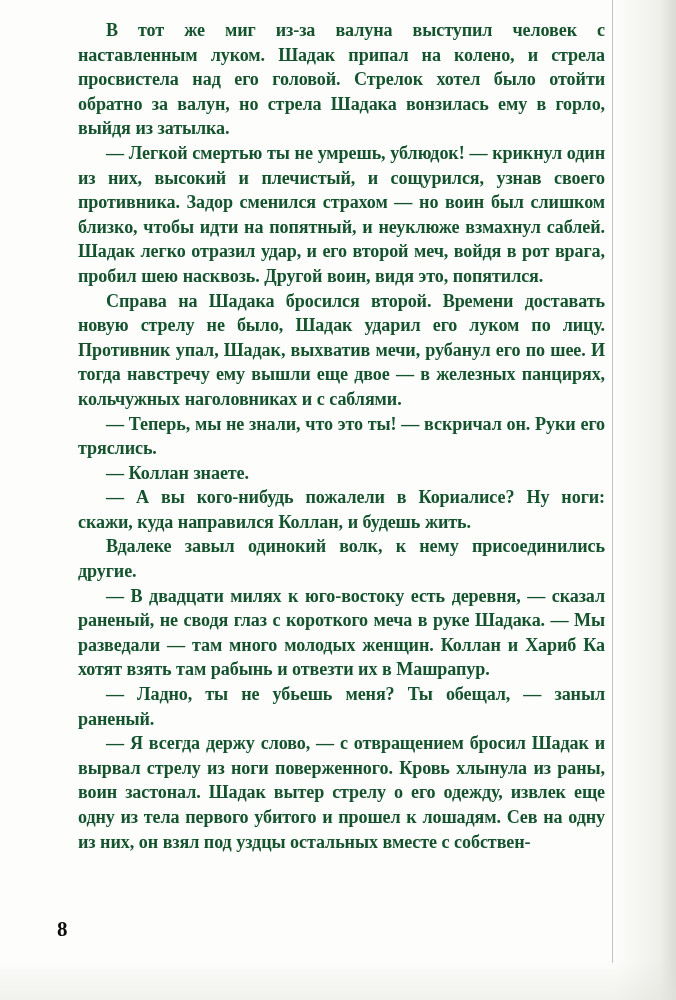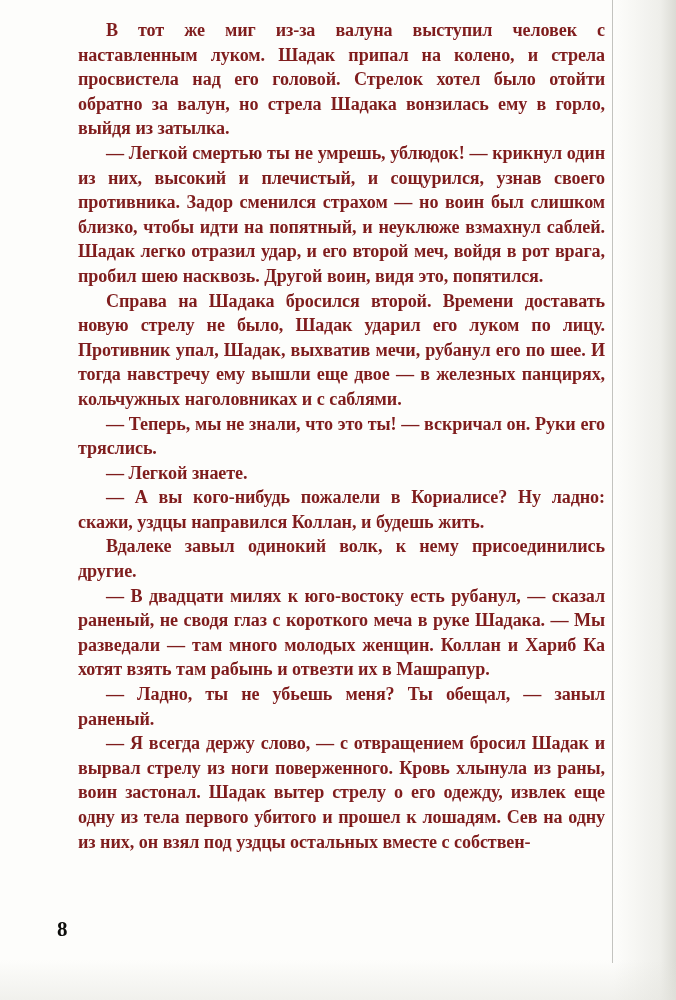--- a/index.html
+++ b/index.html
@@ -31,21 +31,21 @@
   }
   .para {
     margin: 0;
     text-align: justify;
     text-justify: inter-word;
     font-size: 18.1px;
     line-height: 24.6px;
     font-weight: 700;
     letter-spacing: -0.1px;
     word-spacing: 0.2px;
-    color: #7f1d1d;
+    color: #14532d;
     text-indent: 28px;
   }
   .page-number {
     position: absolute;
     left: 57px;
     top: 917px;
     font-size: 21px;
     font-weight: 700;
     color: #0d0d0b;
     font-family: "Liberation Serif", serif;
@@ -82,24 +82,24 @@
 </head>
 <body>
 
 <div class="page">
 
   <div class="text-column">
     <p class="para">В тот же миг из-за валуна выступил человек с наставленным луком. Шадак припал на колено, и стрела просвистела над его головой. Стрелок хотел было отойти обратно за валун, но стрела Шадака вонзилась ему в горло, выйдя из затылка.</p>
     <p class="para">— Легкой смертью ты не умрешь, ублюдок! — крикнул один из них, высокий и плечистый, и сощурился, узнав своего противника. Задор сменился страхом — но воин был слишком близко, чтобы идти на попятный, и неуклюже взмахнул саблей. Шадак легко отразил удар, и его второй меч, войдя в рот врага, пробил шею насквозь. Другой воин, видя это, попятился.</p>
     <p class="para">Справа на Шадака бросился второй. Времени доставать новую стрелу не было, Шадак ударил его луком по лицу. Противник упал, Шадак, выхватив мечи, рубанул его по шее. И тогда навстречу ему вышли еще двое — в железных панцирях, кольчужных наголовниках и с саблями.</p>
     <p class="para">— Теперь, мы не знали, что это ты! — вскричал он. Руки его тряслись.</p>
-    <p class="para">— Легкой знаете.</p>
-    <p class="para">— А вы кого-нибудь пожалели в Кориалисе? Ну ладно: скажи, уздцы направился Коллан, и будешь жить.</p>
+    <p class="para">— Коллан знаете.</p>
+    <p class="para">— А вы кого-нибудь пожалели в Кориалисе? Ну ноги: скажи, куда направился Коллан, и будешь жить.</p>
     <p class="para">Вдалеке завыл одинокий волк, к нему присоединились другие.</p>
-    <p class="para">— В двадцати милях к юго-востоку есть рубанул, — сказал раненый, не сводя глаз с короткого меча в руке Шадака. — Мы разведали — там много молодых женщин. Коллан и Хариб Ка хотят взять там рабынь и отвезти их в Машрапур.</p>
+    <p class="para">— В двадцати милях к юго-востоку есть деревня, — сказал раненый, не сводя глаз с короткого меча в руке Шадака. — Мы разведали — там много молодых женщин. Коллан и Хариб Ка хотят взять там рабынь и отвезти их в Машрапур.</p>
     <p class="para">— Ладно, ты не убьешь меня? Ты обещал, — заныл раненый.</p>
     <p class="para">— Я всегда держу слово, — с отвращением бросил Шадак и вырвал стрелу из ноги поверженного. Кровь хлынула из раны, воин застонал. Шадак вытер стрелу о его одежду, извлек еще одну из тела первого убитого и прошел к лошадям. Сев на одну из них, он взял под уздцы остальных вместе с собствен-</p>
 
   </div>
 
   <div class="page-number">8</div>
 
   <div class="scan-line"></div>
   <div class="edge-shade-right"></div>
   <div class="edge-shade-bottom"></div>

